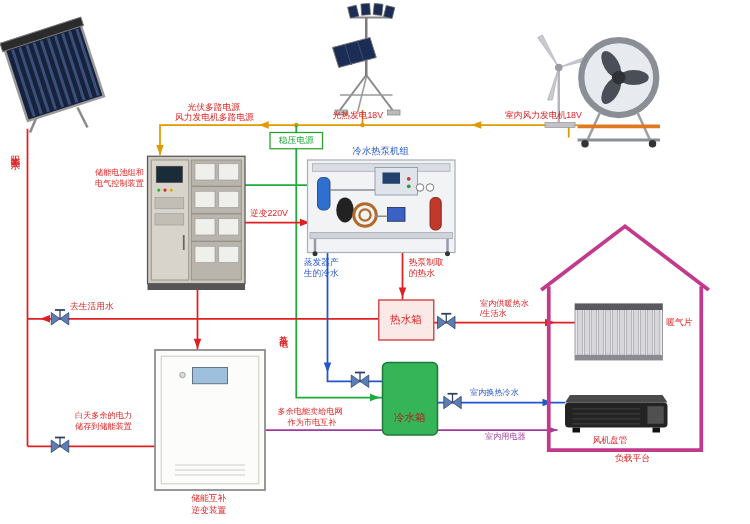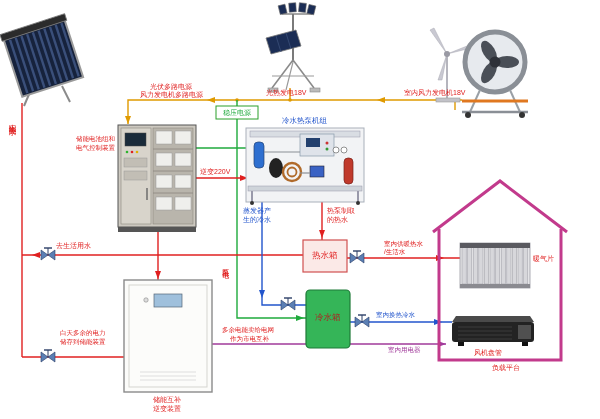--- a/index.html
+++ b/index.html
@@ -286,21 +286,21 @@
 <div class="lbl purple s65" style="left:388px;top:347px">室内用电器</div>
 <div class="lbl red" style="left:492px;top:364px">负载平台</div>
 
 <div class="lbl red vert s75" style="left:8px;top:118px">太阳能热水</div>
 <div class="lbl blue s75" style="left:282px;top:117px">冷水热泵机组</div>
 <div class="lbl blue" style="left:243px;top:207px">蒸发器产</div>
 <div class="lbl blue" style="left:243px;top:216px">生的冷水</div>
 <div class="lbl red" style="left:327px;top:207px">热泵制取</div>
 <div class="lbl red" style="left:327px;top:216px">的热水</div>
 <div class="lbl red s85" style="left:312px;top:251px">热水箱</div>
-<div class="lbl s85" style="left:315px;top:313px;color:#b02020">冷水箱</div>
+<div class="lbl s85" style="left:315px;top:330px;color:#b02020">冷水箱</div>
 <div class="lbl red" style="left:56px;top:242px">去生活用水</div>
 <div class="lbl red s65" style="left:384px;top:241px">室内供暖热水</div>
 <div class="lbl red s65" style="left:384px;top:249px">/生活水</div>
 <div class="lbl blue s65" style="left:376px;top:312px">室内换热冷水</div>
 <div class="lbl red" style="left:533px;top:255px">暖气片</div>
 <div class="lbl red" style="left:474px;top:349px">风机盘管</div>
 
 </div>
 
 </body></html>

